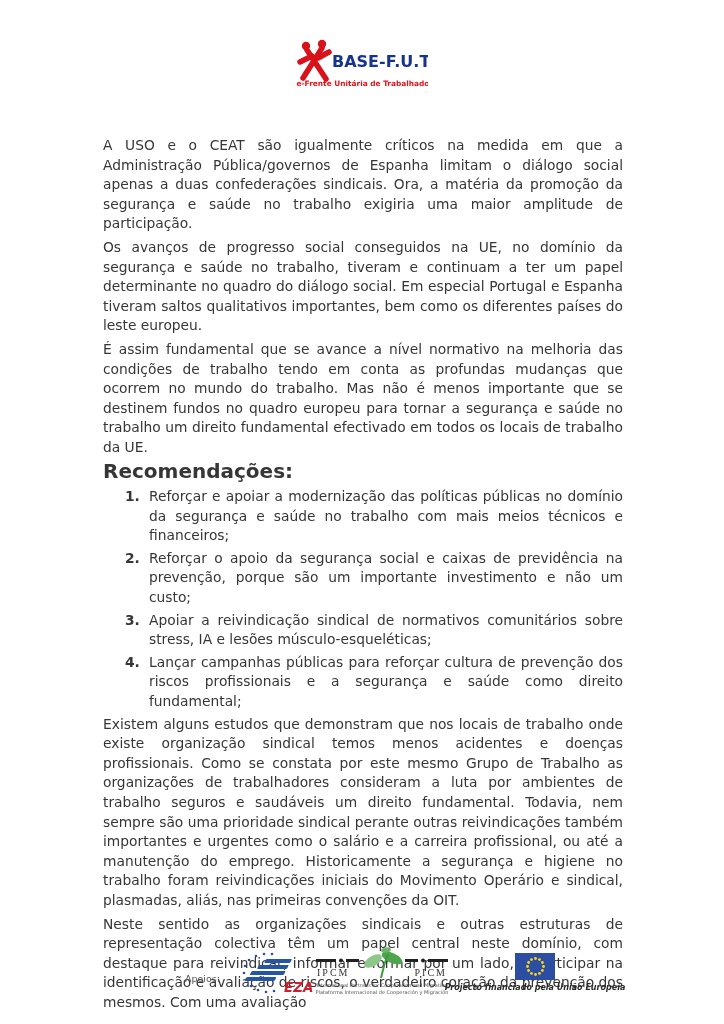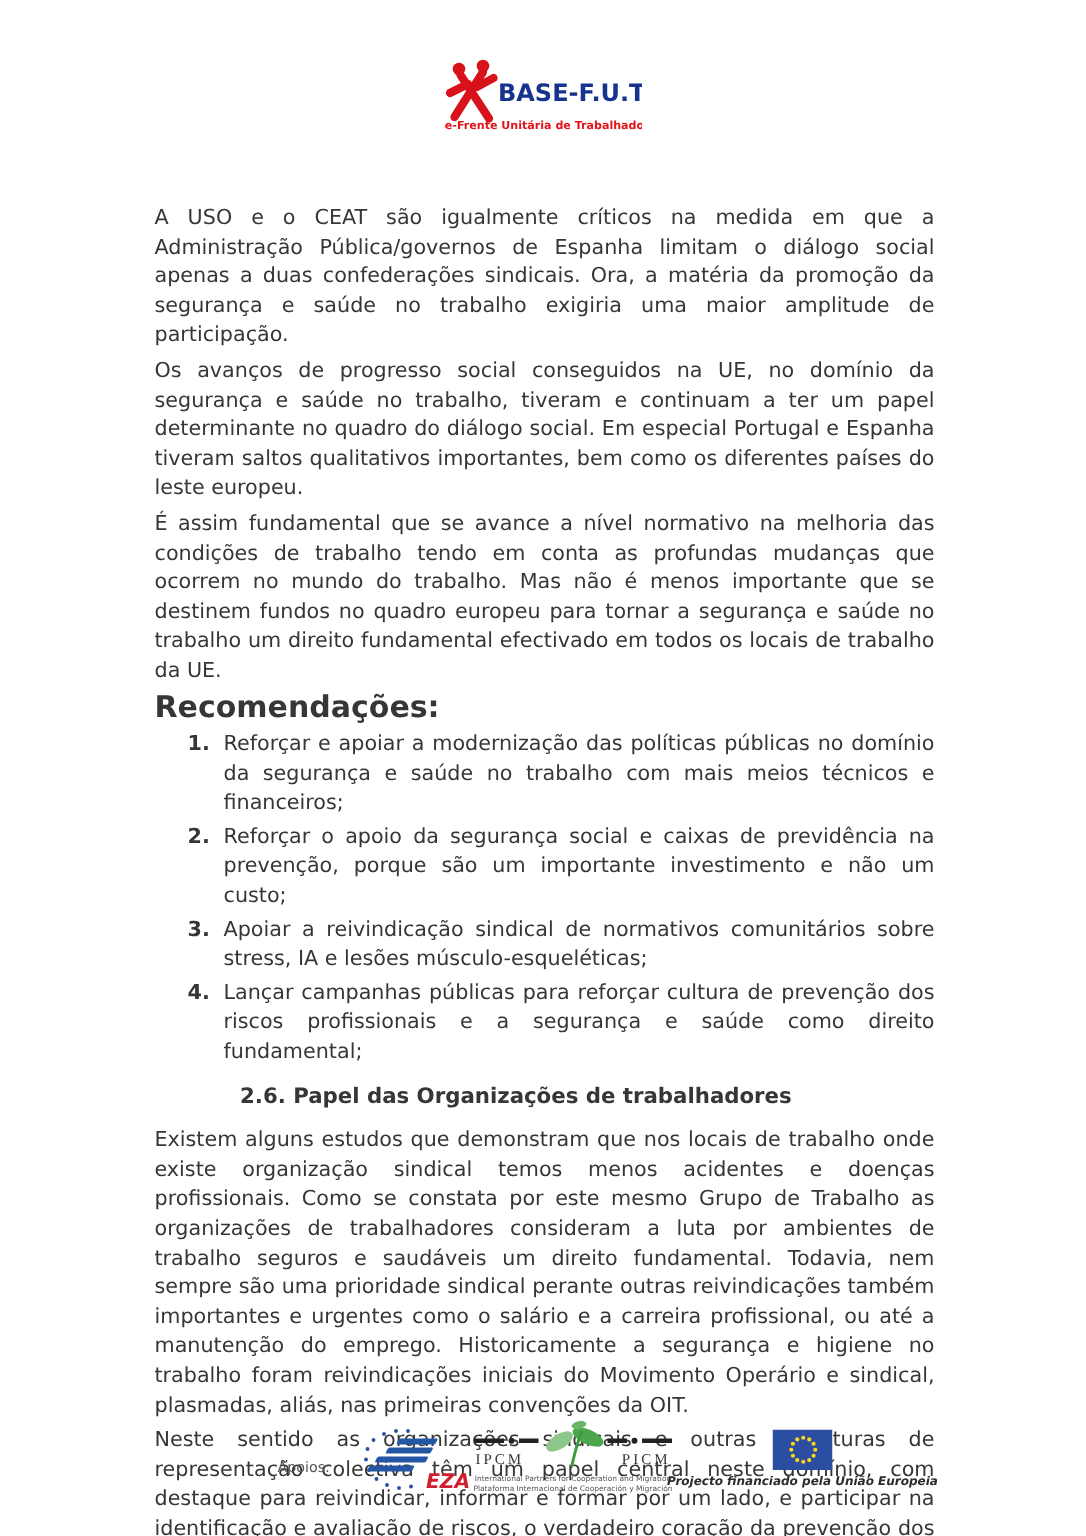--- a/index.html
+++ b/index.html
@@ -118,21 +118,20 @@
       <div class="rec-item">
         <span class="rec-num">3.</span>
         <span class="rec-text">Apoiar a reivindicação sindical de normativos comunitários sobre stress, IA e lesões músculo-esqueléticas;</span>
       </div>
       <div class="rec-item">
         <span class="rec-num">4.</span>
         <span class="rec-text">Lançar campanhas públicas para reforçar cultura de prevenção dos riscos profissionais e a segurança e saúde como direito fundamental;</span>
       </div>
     </div>
 
-    <div class="section-title">2.6. Papel das Organizações de trabalhadores</div>
 
     <p>Existem alguns estudos que demonstram que nos locais de trabalho onde existe organização sindical temos menos acidentes e doenças profissionais. Como se constata por este mesmo Grupo de Trabalho as organizações de trabalhadores consideram a luta por ambientes de trabalho seguros e saudáveis um direito fundamental. Todavia, nem sempre são uma prioridade sindical perante outras reivindicações também importantes e urgentes como o salário e a carreira profissional, ou até a manutenção do emprego. Historicamente a segurança e higiene no trabalho foram reivindicações iniciais do Movimento Operário e sindical, plasmadas, aliás, nas primeiras convenções da OIT.</p>
     <p>Neste sentido as organizações sindicais e outras estruturas de representação colectiva têm um papel central neste domínio, com destaque para reivindicar, informar e formar por um lado, e participar na identificação e avaliação de riscos, o verdadeiro coração da prevenção dos mesmos. Com uma avaliação</p>
   </div>
 
   <div class="footer">
 
     <span class="apoios">Apoios:</span>
 
     <span class="logo-block">

